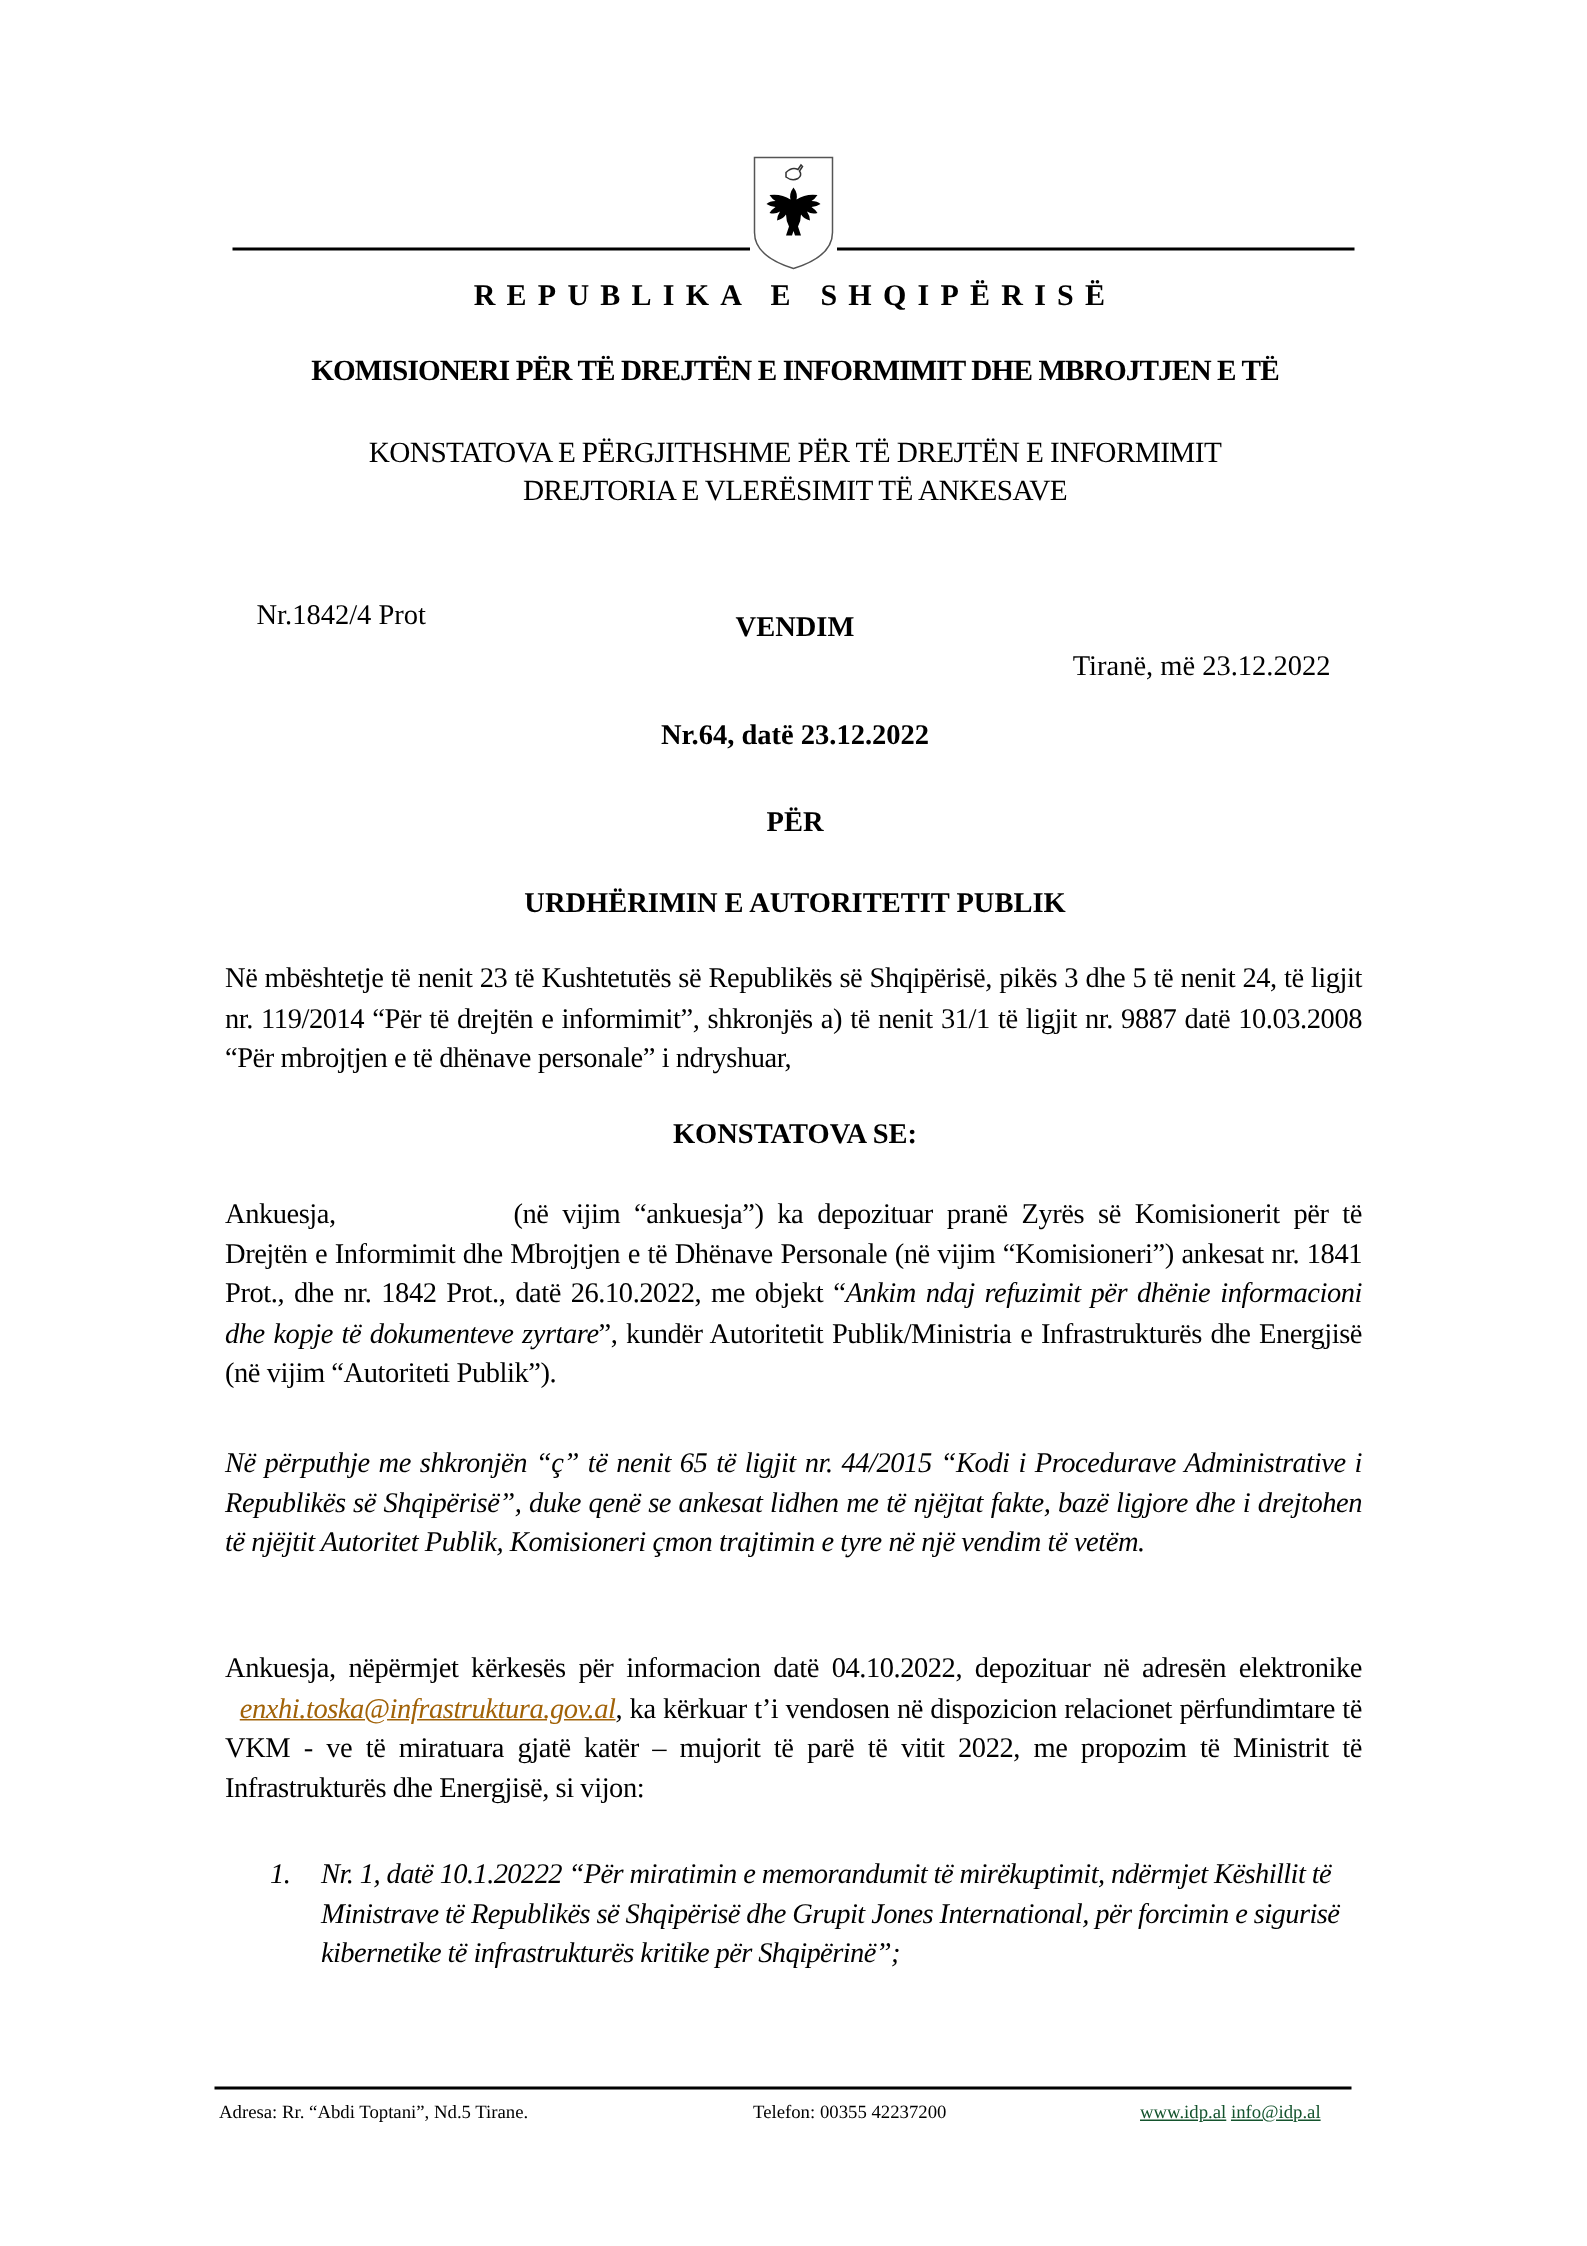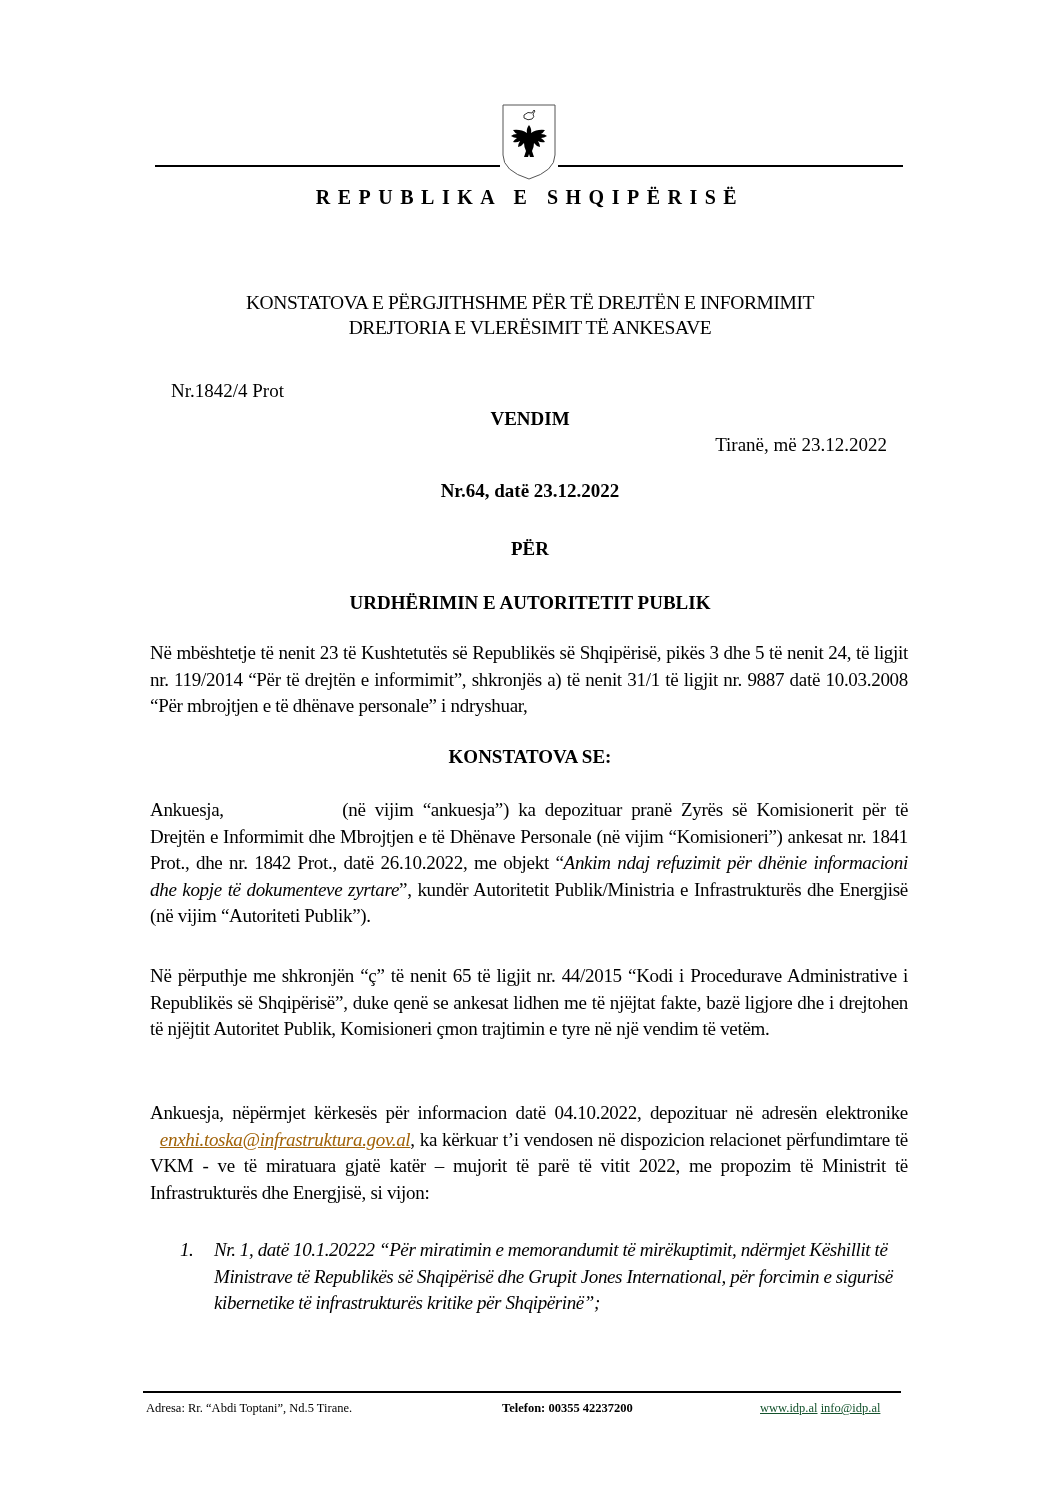--- a/index.html
+++ b/index.html
@@ -4,21 +4,21 @@
 <style>
   html, body { margin: 0; padding: 0; background: #ffffff; }
   body { width: 1058px; height: 1497px; position: relative; overflow: hidden;
          font-family: "Liberation Serif", serif; color: #000; }
   .hr-top { position: absolute; top: 165px; height: 2px; background: #000; }
   .emblem { position: absolute; left: 500px; top: 103px; width: 58px; height: 78px; }
   .center { position: absolute; left: 140px; width: 780px; text-align: center; }
   .republika { top: 186px; font-size: 20px; font-weight: bold; letter-spacing: 7.5px; }
   .komisioneri { top: 233px; font-size: 19.5px; font-weight: bold; line-height: 29px; letter-spacing: -0.6px; }
   .drejtoria { font-size: 19.5px; line-height: 25px; letter-spacing: -0.4px; }
-  .ref-left { position: absolute; left: 171px; top: 380px; font-size: 19px; }
+  .ref-left { position: absolute; left: 171px; top: 400px; font-size: 19px; }
   .ref-right { position: absolute; right: 171px; top: 386px; font-size: 19px; margin-top: 48px; }
   .heading { font-size: 19px; font-weight: bold; }
   .para { position: absolute; left: 150px; width: 758px; font-size: 19px; line-height: 26.5px;
           text-align: justify; letter-spacing: -0.3px; }
   .para i { font-style: italic; }
   .link { color: #a16207; text-decoration: underline; font-style: italic; }
   .list { position: absolute; left: 180px; width: 728px; font-size: 19px; line-height: 26.5px;
           font-style: italic; letter-spacing: -0.4px; }
   .list .num { position: absolute; left: 0; }
   .list .txt { margin-left: 34px; }
@@ -36,20 +36,21 @@
   <svg width="58" height="78" viewBox="0 0 58 78">
     <path d="M3 2 H55 V52 Q55 68 29 76 Q3 68 3 52 Z" fill="#fff" stroke="#555" stroke-width="1"></path>
     <path d="M24 12 q4 -4 8 -2 l2 -3 l1 1 l-2 3 q2 3 -1 5 q-4 2 -8 -1 z" fill="none" stroke="#333" stroke-width="1"></path>
     <path d="M29 22 q-3 4 -2 8 q-6 -4 -14 -3 q2 3 4 4 q-4 0 -6 2 q3 2 6 2 q-3 2 -4 4 q4 1 7 -1 q-2 3 -2 6 q4 -1 6 -4 q0 4 2 8 l-2 6 h4 l1 -3 l1 3 h4 l-2 -6 q2 -4 2 -8 q2 3 6 4 q0 -3 -2 -6 q3 2 7 1 q-1 -2 -4 -4 q3 0 6 -2 q-2 -2 -6 -2 q2 -1 4 -4 q-8 -1 -14 3 q1 -4 -2 -8 z" fill="#000"></path>
   </svg>
 </div>
 
 <div class="center republika">REPUBLIKA E SHQIPËRISË</div>
 
 <div class="center komisioneri">
+  <div>KOMISIONERI PËR TË DREJTËN E INFORMIMIT DHE MBROJTJEN E TË</div>
 </div>
 <div class="center drejtoria" style="top:290px;">KONSTATOVA E PËRGJITHSHME PËR TË DREJTËN E INFORMIMIT</div>
 <div class="center drejtoria" style="top:315px;">DREJTORIA E VLERËSIMIT TË ANKESAVE</div>
 
 <div class="ref-left">Nr.1842/4 Prot</div>
 <div class="ref-right">Tiranë, më 23.12.2022</div>
 
 <div class="center heading" style="top:408px;">VENDIM</div>
 <div class="center heading" style="top:480px;">Nr.64, datë 23.12.2022</div>
 <div class="center heading" style="top:538px;">PËR</div>
@@ -58,33 +59,33 @@
 <div class="para" style="top:640px;">Në mbështetje të nenit 23 të Kushtetutës së Republikës së Shqipërisë, pikës 3 dhe 5 të nenit 24, të ligjit nr. 119/2014 “Për të drejtën e informimit”, shkronjës a) të nenit 31/1 të ligjit nr. 9887 datë 10.03.2008 “Për mbrojtjen e të dhënave personale” i ndryshuar,</div>
 
 <div class="center heading" style="top:746px;">KONSTATOVA SE:</div>
 
 <div class="para" style="top:797px;">
   <span>Ankuesja,</span>
   <span style="display:inline-block; width:100px;"></span>
   <span>(në vijim “ankuesja”) ka depozituar pranë Zyrës së Komisionerit për të Drejtën e Informimit dhe Mbrojtjen e të Dhënave Personale (në vijim “Komisioneri”) ankesat nr. 1841 Prot., dhe nr. 1842 Prot., datë 26.10.2022, me objekt “</span><i>Ankim ndaj refuzimit për dhënie informacioni dhe kopje të dokumenteve zyrtare</i><span>”, kundër Autoritetit Publik/Ministria e Infrastrukturës dhe Energjisë (në vijim “Autoriteti Publik”).</span>
 </div>
 
-<div class="para" style="top:963px;">Në përputhje me shkronjën “ç” të nenit 65 të ligjit nr. 44/2015 “Kodi i Procedurave Administrative i Republikës së Shqipërisë”, duke qenë se ankesat lidhen me të njëjtat fakte, bazë ligjore dhe i drejtohen të njëjtit Autoritet Publik, Komisioneri çmon trajtimin e tyre në një vendim të vetëm.</div>
+<div class="para" style="top:963px;font-style:italic;">Në përputhje me shkronjën “ç” të nenit 65 të ligjit nr. 44/2015 “Kodi i Procedurave Administrative i Republikës së Shqipërisë”, duke qenë se ankesat lidhen me të njëjtat fakte, bazë ligjore dhe i drejtohen të njëjtit Autoritet Publik, Komisioneri çmon trajtimin e tyre në një vendim të vetëm.</div>
 
 <div class="para" style="top:1100px;">
   <span>Ankuesja, nëpërmjet kërkesës për informacion datë 04.10.2022, depozituar në adresën elektronike</span>
   &nbsp;&nbsp;<a class="link">enxhi.toska@infrastruktura.gov.al</a><span>, ka kërkuar t’i vendosen në dispozicion relacionet përfundimtare të VKM - ve të miratuara gjatë katër – mujorit të parë të vitit 2022, me propozim të Ministrit të Infrastrukturës dhe Energjisë, si vijon:</span>
 </div>
 
 <div class="list" style="top:1237px;">
   <div style="position:relative;">
     <span class="num">1.</span>
     <div class="txt">Nr. 1, datë 10.1.20222 “Për miratimin e memorandumit të mirëkuptimit, ndërmjet Këshillit të Ministrave të Republikës së Shqipërisë dhe Grupit Jones International, për forcimin e sigurisë kibernetike të infrastrukturës kritike për Shqipërinë”;</div>
   </div>
 </div>
 
 <div class="hr-foot"></div>
 <div class="footer" style="left:146px;">Adresa: Rr. “Abdi Toptani”, Nd.5 Tirane.</div>
-<div class="footer" style="left:502px;font-weight:bold;">Telefon: 00355 42237200</div>
+<div class="footer" style="left:502px;">Telefon: 00355 42237200</div>
 <div class="footer" style="left:760px;">
   <a>www.idp.al</a>
   <a>info@idp.al</a>
 </div>
 
 </body></html>

